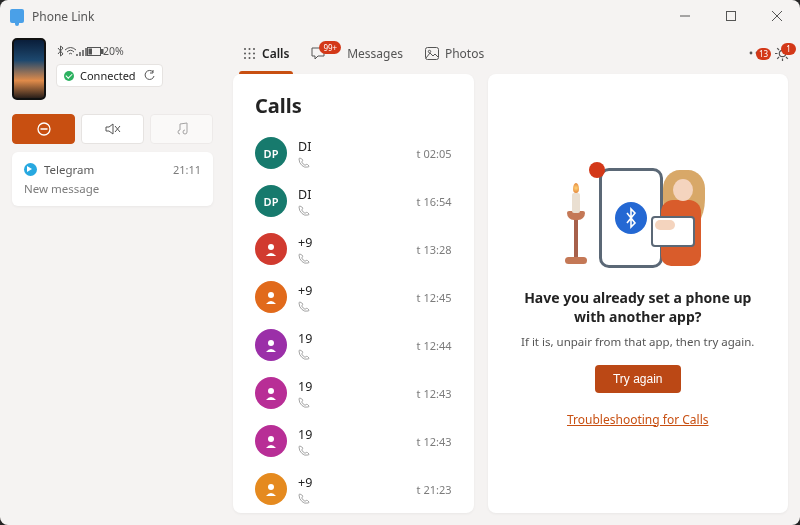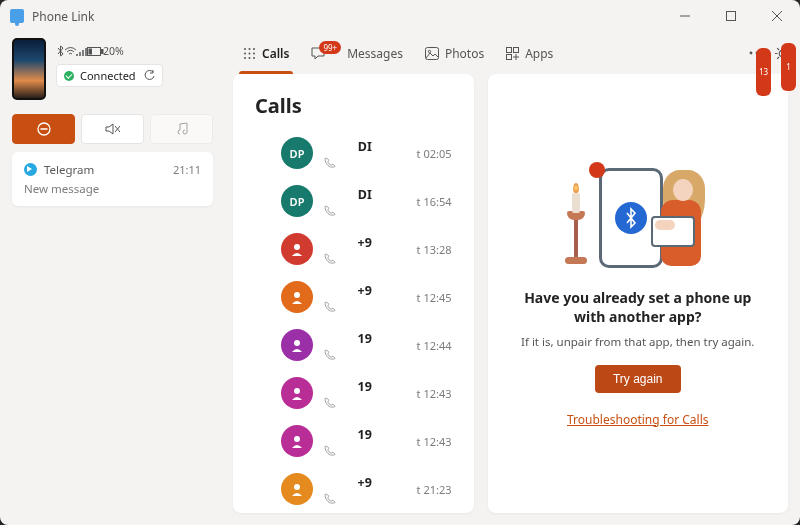--- a/index.html
+++ b/index.html
@@ -124,42 +124,42 @@
   }
   .tab.active{color:#222;font-weight:600;}
   .tab.active::after{content:'';position:absolute;bottom:0;left:6px;right:6px;height:3px;background:var(--accent);border-radius:3px 3px 0 0;}
   .tab .badge{
     position:relative;font-size:8px;line-height:13px;height:13px;padding:0 4px;
     background:var(--badge-red);color:#fff;border-radius:7px;margin-left:-12px;margin-top:-11px;white-space:nowrap;
   }
   .tabs-right{margin-left:auto;display:flex;align-items:center;gap:10px;}
   .sys-ico{position:relative;display:flex;align-items:center;}
   .sys-ico .mini-badge{
-    position:absolute;top:-3px;right:-6px;min-width:11px;height:12px;padding:18px 2px;
+    position:absolute;top:-3px;right:-6px;min-width:11px;height:12px;padding:0 2px;
     background:var(--badge-red);color:#fff;border-radius:6px;font-size:8px;line-height:12px;text-align:center;
   }
   
   .panels{flex:1;display:flex;padding:0 12px 12px 8px;gap:14px;min-height:0;}
   .panel{
     background:#fff;border-radius:8px;flex:1;display:flex;flex-direction:column;
     box-shadow:0 1px 3px rgba(0,0,0,.05);min-width:0;
   }
   
   .panel.list{padding:18px 0 0 0;overflow:hidden;}
   .panel.list h2{margin:0 22px 10px 22px;font-size:20px;font-weight:700;}
-  .call-list{flex:1;overflow:hidden;margin-left:26px;}
+  .call-list{flex:1;overflow:hidden;}
   .call-item{
     display:flex;align-items:center;gap:11px;padding:8px 22px;
   }
   .avatar{
     width:32px;height:32px;border-radius:50%;display:flex;align-items:center;justify-content:center;
     color:#fff;font-size:11px;font-weight:600;flex:0 0 32px;
   }
   .call-meta{flex:1;min-width:0;}
-  .call-name{font-size:12.5px;font-weight:700;white-space:nowrap;overflow:hidden;text-align:center;}
+  .call-name{font-size:12.5px;font-weight:400;white-space:nowrap;overflow:hidden;}
   .call-dir{margin-top:2px;display:flex;align-items:center;gap:4px;color:var(--text-sub);font-size:10px;}
   .call-time{font-size:11px;color:var(--text-sub);white-space:nowrap;}
   
   .panel.help{align-items:center;justify-content:center;text-align:center;padding:24px 30px;}
   .illus{width:150px;height:110px;position:relative;margin-bottom:18px;}
   .illus .phone{position:absolute;left:36px;top:8px;width:58px;height:94px;border-radius:10px;border:3px solid #5b6876;background:#fff;display:flex;align-items:center;justify-content:center;}
   .illus .bt{width:32px;height:32px;border-radius:50%;background:#2468d3;display:flex;align-items:center;justify-content:center;}
   .illus .err{position:absolute;left:26px;top:2px;width:16px;height:16px;border-radius:50%;background:#d33818;}
   .illus .candle{position:absolute;left:2px;top:34px;width:22px;height:70px;}
   .illus .candle .stick{position:absolute;bottom:0;left:9px;width:4px;height:44px;background:#a7604b;}
@@ -307,29 +307,20 @@
           <span>Messages</span>
         </div>
         <div class="tab">
           <svg width="14" height="13">
               <rect x="0.5" y="0.5" width="13" height="12" rx="2" fill="none" stroke="#555"></rect>
               <circle cx="4.5" cy="4.5" r="1.2" fill="none" stroke="#555"></circle>
               <path d="M1 11 L5 6 L8 9 L10 7 L13 10" fill="none" stroke="#555"></path>
             </svg>
           <span>Photos</span>
         </div>
-        <div class="tab">
-          <svg width="13" height="13">
-              <rect x="0.5" y="0.5" width="5" height="5" fill="none" stroke="#555"></rect>
-              <rect x="7.5" y="0.5" width="5" height="5" fill="none" stroke="#555"></rect>
-              <rect x="0.5" y="7.5" width="5" height="5" fill="none" stroke="#555"></rect>
-              <path d="M10 7 L10 13 M7 10 L13 10" stroke="#555"></path>
-            </svg>
-          <span>Apps</span>
-        </div>
 
         <div class="tabs-right">
           <div class="sys-ico">
             <svg width="16" height="4">
                 <circle cx="2" cy="2" r="1.4" fill="#555"></circle>
                 <circle cx="8" cy="2" r="1.4" fill="#555"></circle>
                 <circle cx="14" cy="2" r="1.4" fill="#555"></circle>
               </svg>
             <span class="mini-badge">13</span>
           </div>

